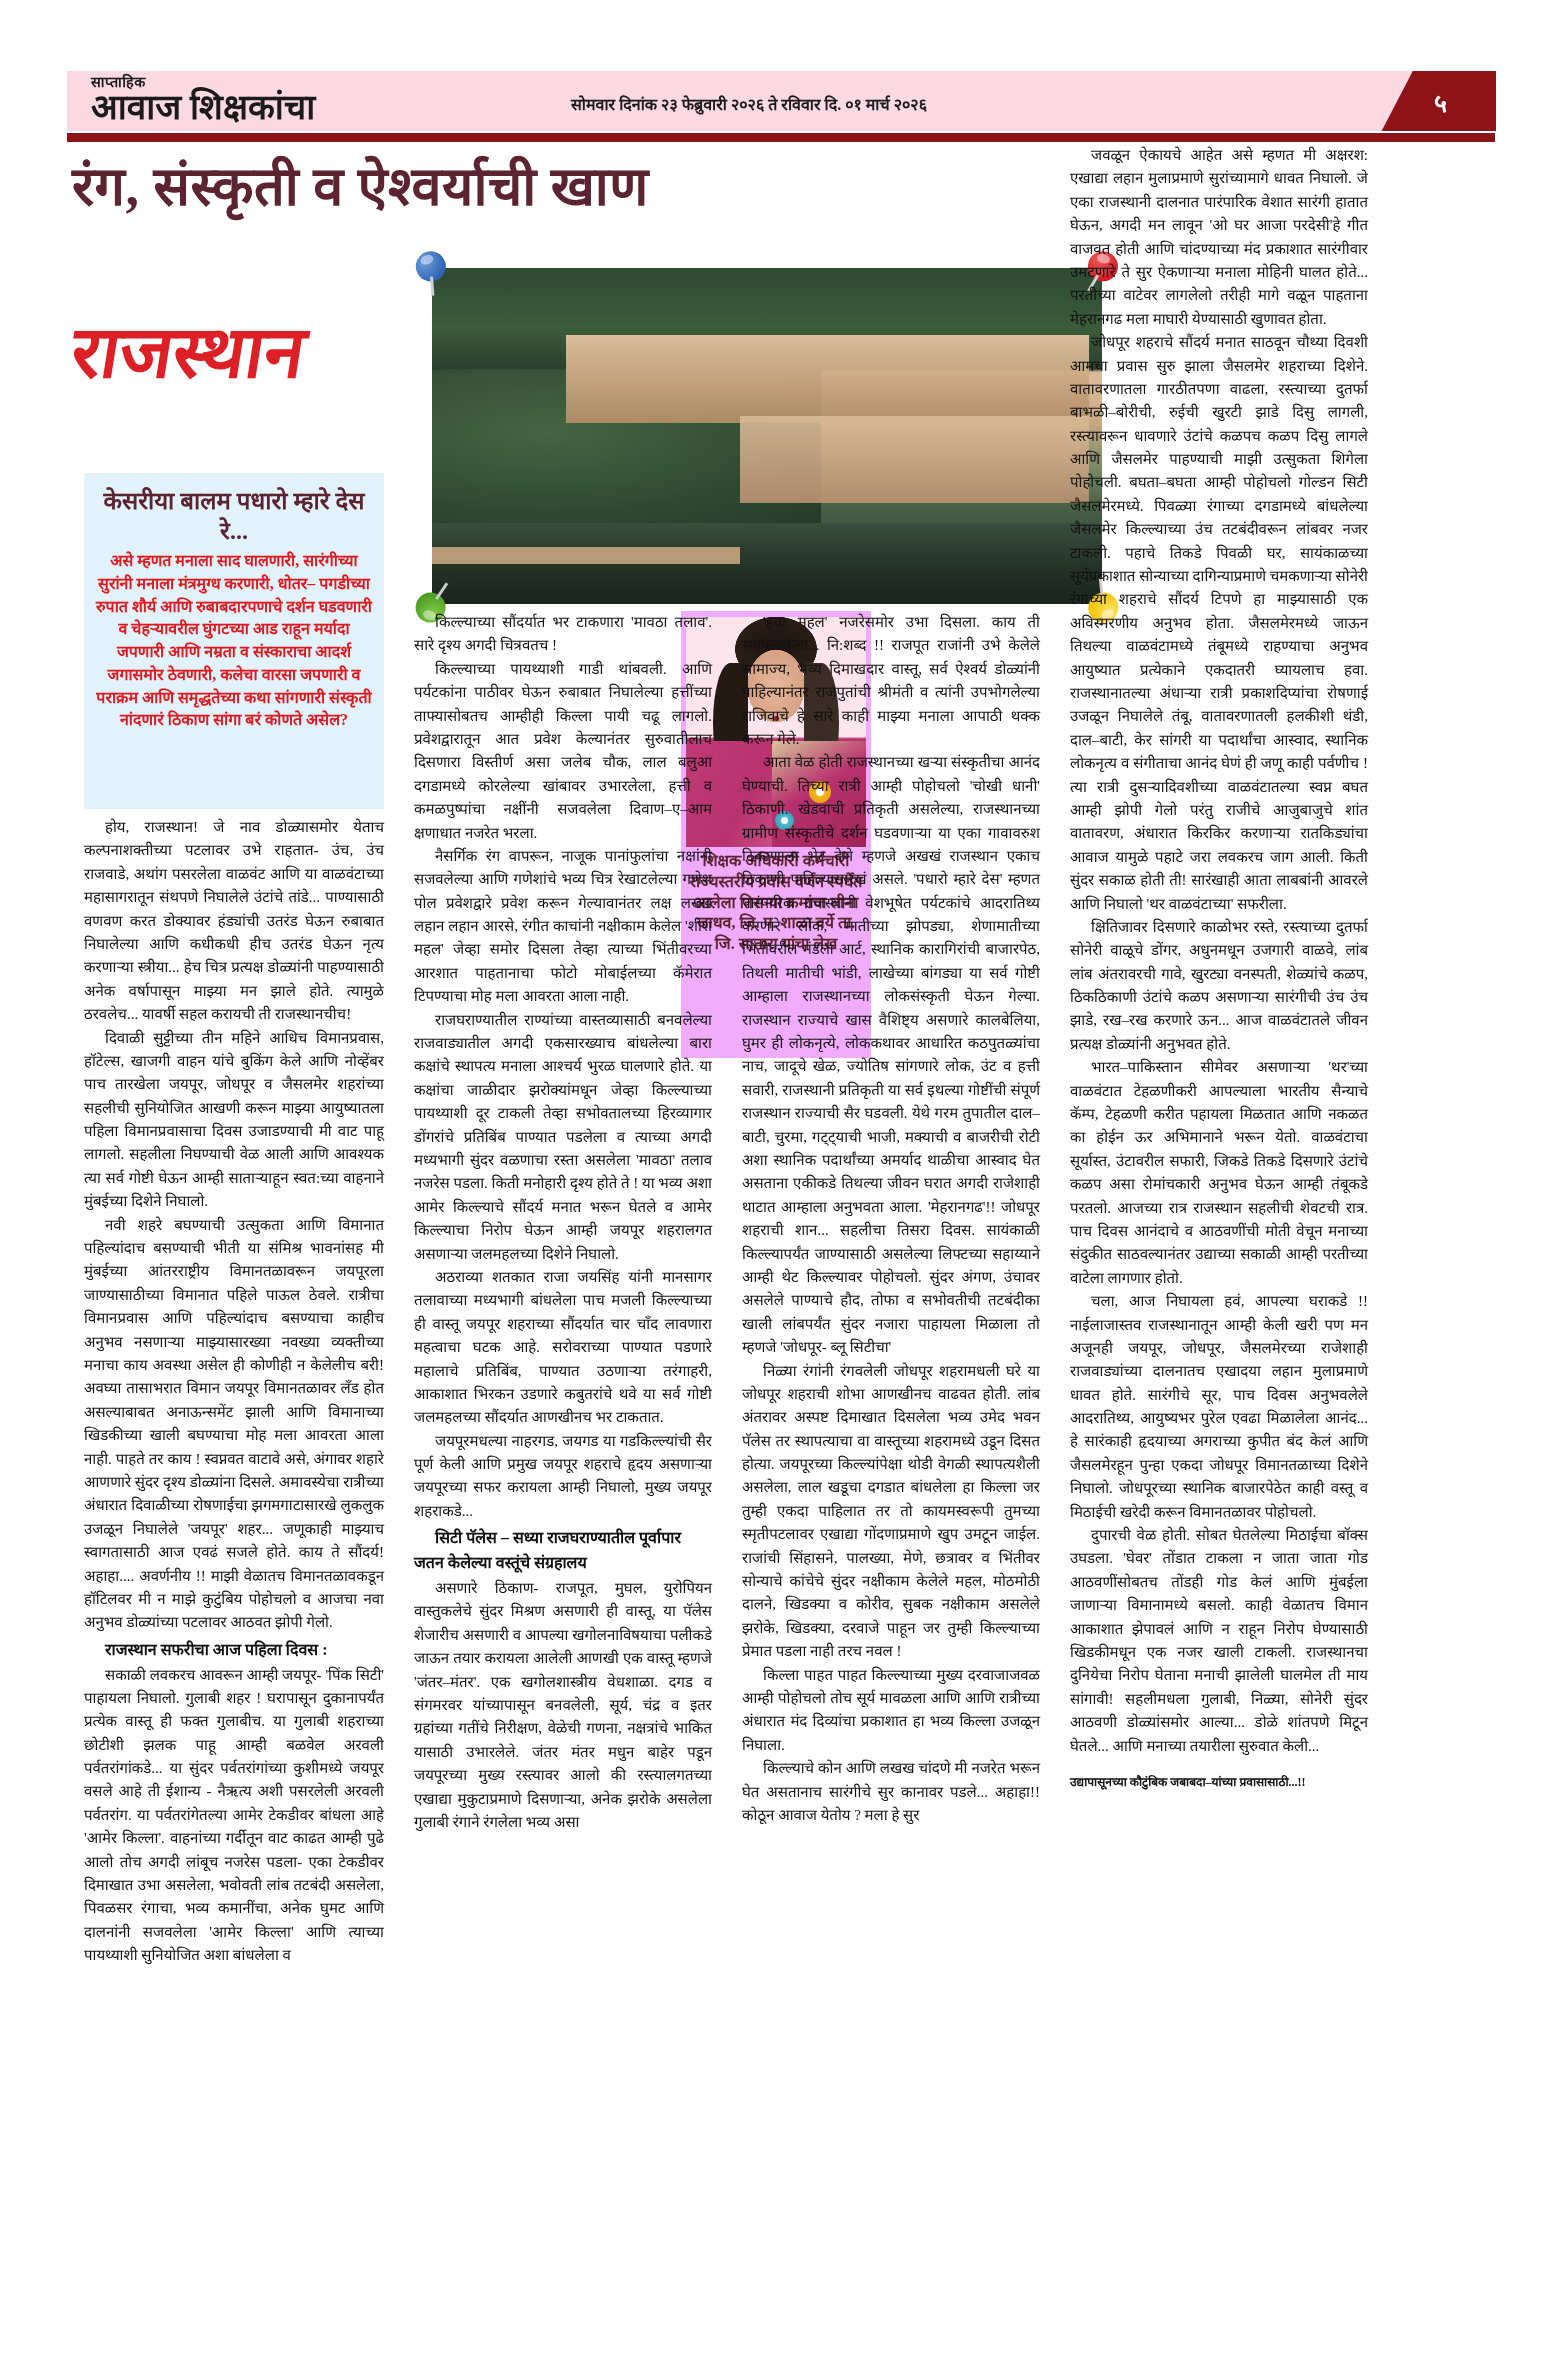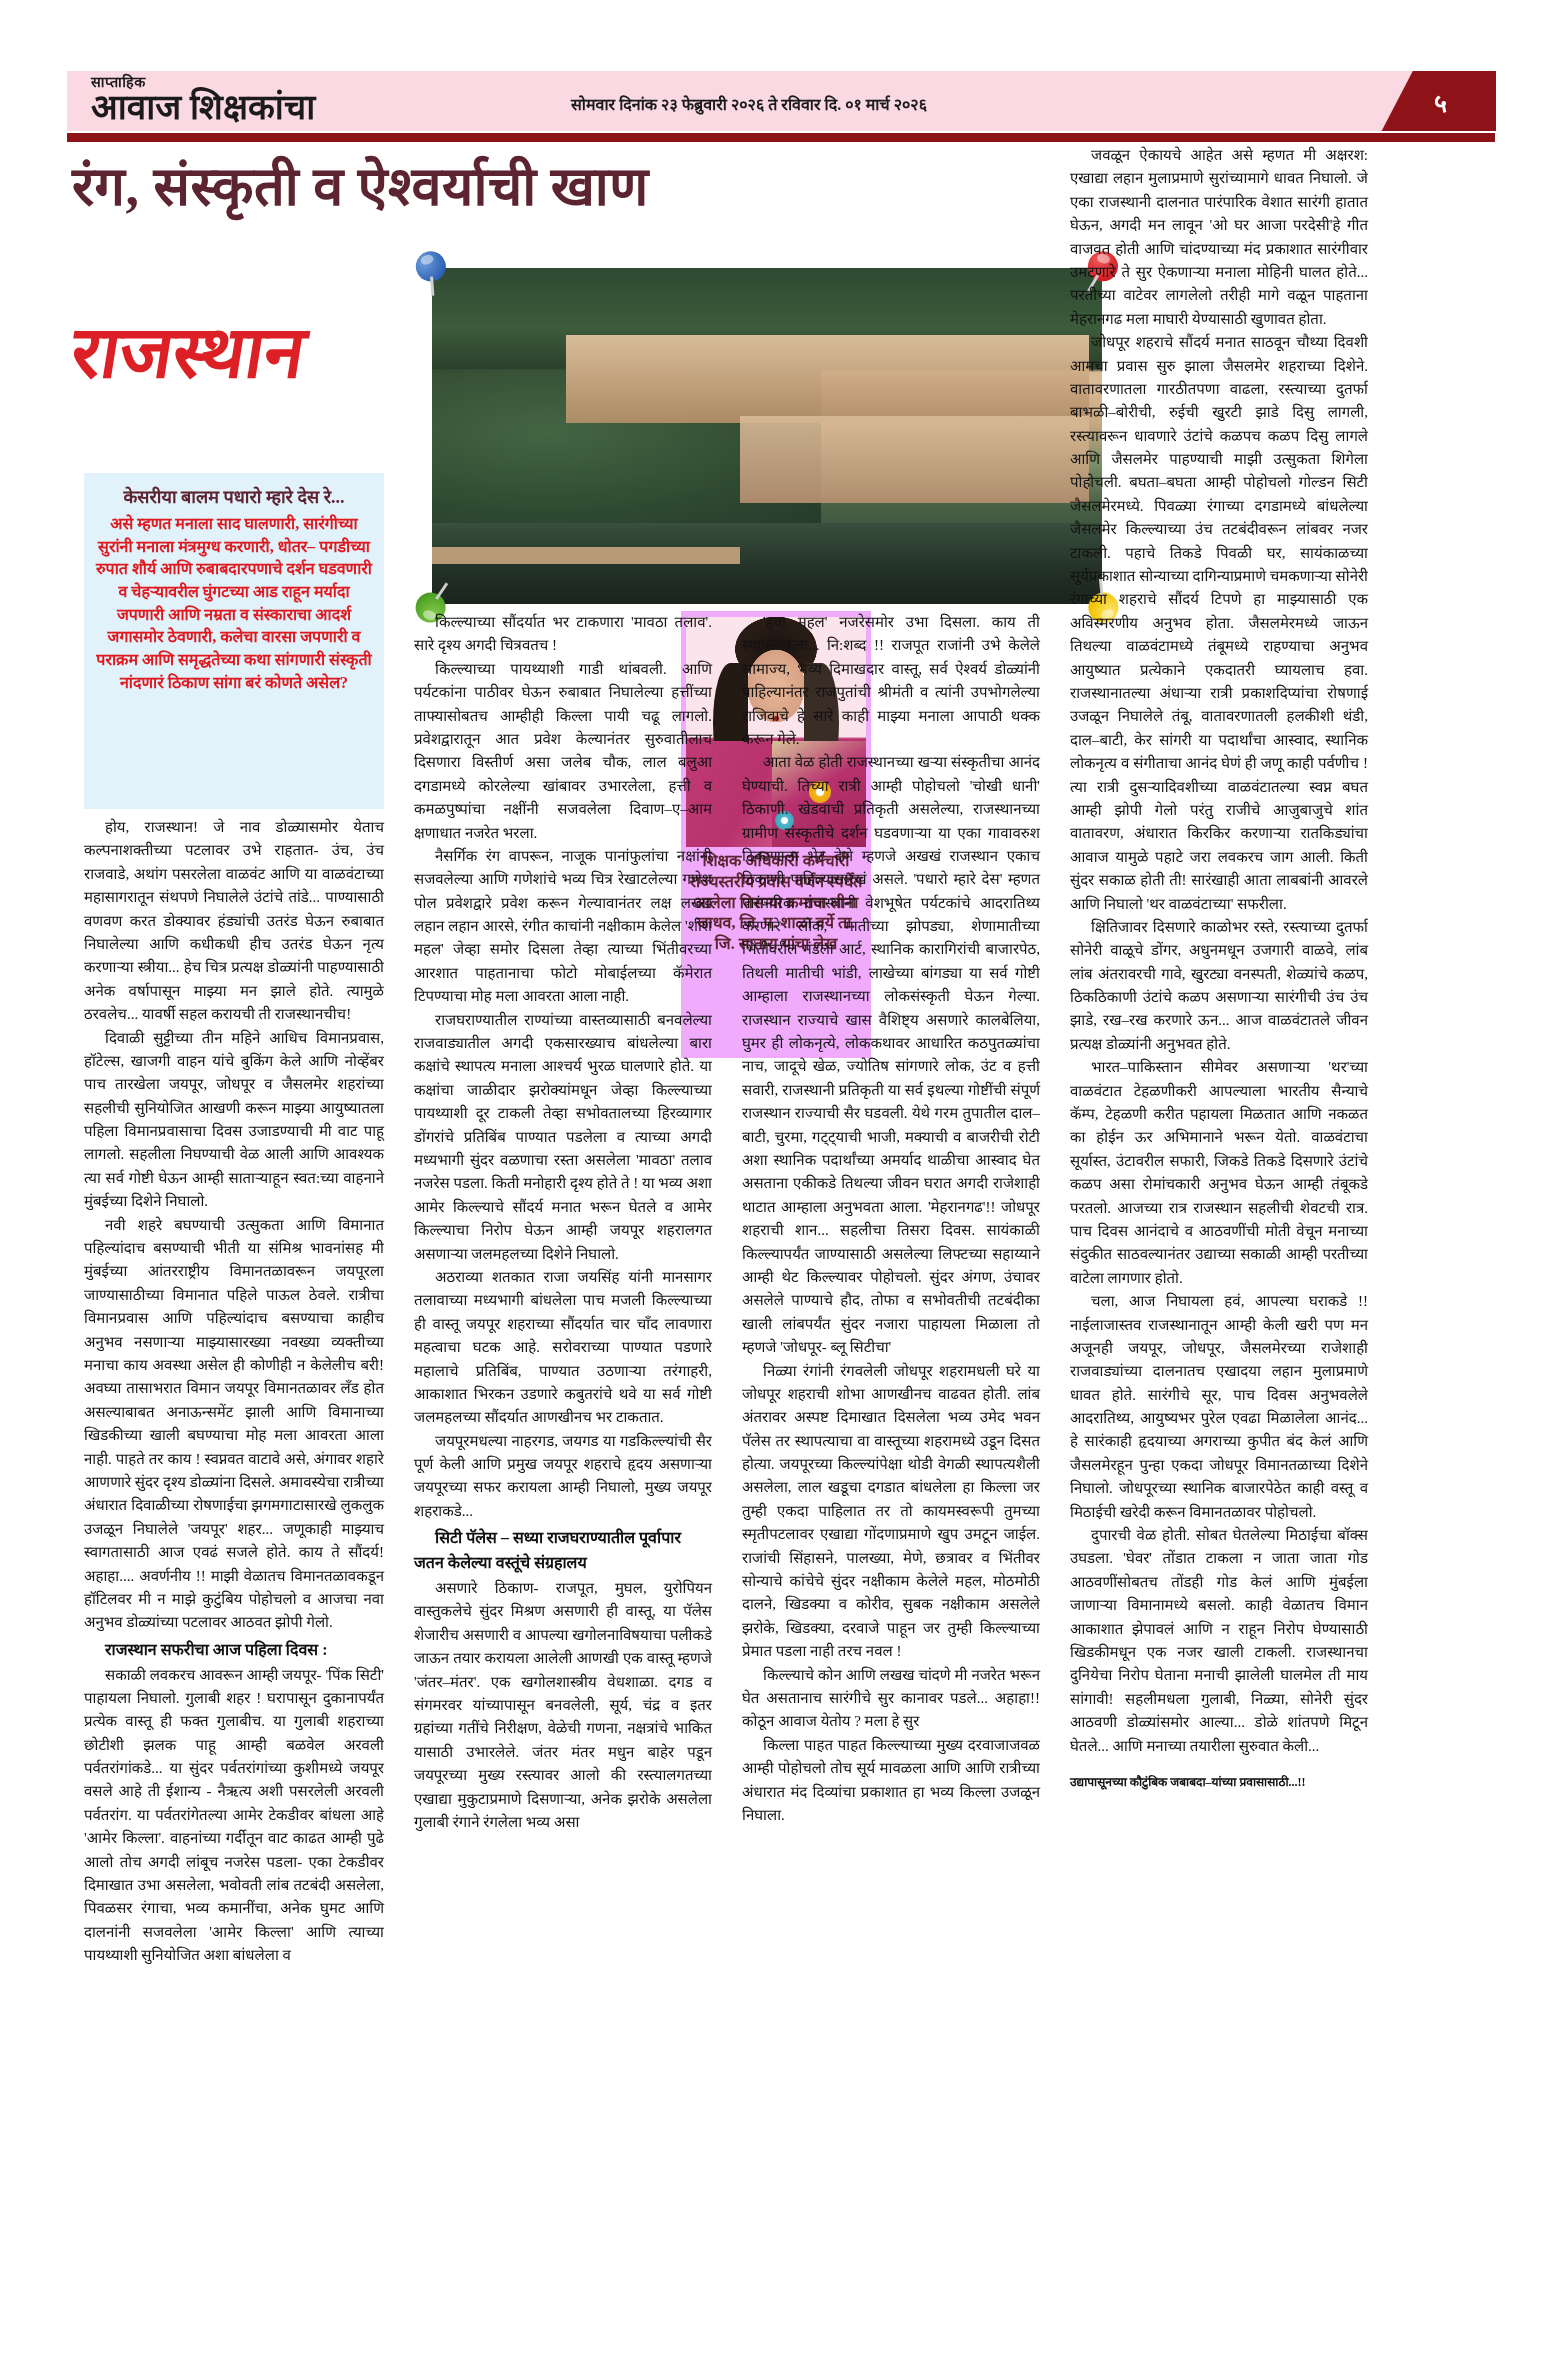--- a/index.html
+++ b/index.html
@@ -135,21 +135,21 @@
 
   
   .intro-box {
     position:absolute; left:84px; top:473px;
     width: 300px; height: 336px;
     background:#e1f2fb;
     padding: 12.5px 9.6px 6.7px 9.6px;
   }
   .intro-title {
     text-align:center; color:#5c2430; font-weight:700;
-    font-size: 18px; line-height:1.25;
+    font-size: 24px; line-height:1.25;
     font-family:"Liberation Serif", serif;
     margin-bottom: 4.8px;
   }
   .intro-body {
     text-align:center; color:#e0191f; font-weight:700;
     font-size: 16px; line-height:1.42;
     font-family:"Liberation Serif", serif;
   }
 
   
@@ -292,22 +292,22 @@
     <p>अठराव्या शतकात राजा जयसिंह यांनी मानसागर तलावाच्या मध्यभागी बांधलेला पाच मजली किल्ल्याच्या ही वास्तू जयपूर शहराच्या सौंदर्यात चार चाँद लावणारा महत्वाचा घटक आहे. सरोवराच्या पाण्यात पडणारे महालाचे प्रतिबिंब, पाण्यात उठणाऱ्या तरंगाहरी, आकाशात भिरकन उडणारे कबुतरांचे थवे या सर्व गोष्टी जलमहलच्या सौंदर्यात आणखीनच भर टाकतात.</p>
     <p>जयपूरमधल्या नाहरगड, जयगड या गडकिल्ल्यांची सैर पूर्ण केली आणि प्रमुख जयपूर शहराचे हृदय असणाऱ्या जयपूरच्या सफर करायला आम्ही निघालो, मुख्य जयपूर शहराकडे...</p>
     <h3>सिटी पॅलेस – सध्या राजघराण्यातील पूर्वापार जतन केलेल्या वस्तूंचे संग्रहालय</h3>
     <p>असणारे ठिकाण- राजपूत, मुघल, युरोपियन वास्तुकलेचे सुंदर मिश्रण असणारी ही वास्तू, या पॅलेस शेजारीच असणारी व आपल्या खगोलनाविषयाचा पलीकडे जाऊन तयार करायला आलेली आणखी एक वास्तू म्हणजे 'जंतर–मंतर'. एक खगोलशास्त्रीय वेधशाळा. दगड व संगमरवर यांच्यापासून बनवलेली, सूर्य, चंद्र व इतर ग्रहांच्या गतींचे निरीक्षण, वेळेची गणना, नक्षत्रांचे भाकित यासाठी उभारलेले. जंतर मंतर मधुन बाहेर पडून जयपूरच्या मुख्य रस्त्यावर आलो की रस्त्यालगतच्या एखाद्या मुकुटाप्रमाणे दिसणाऱ्या, अनेक झरोके असलेला गुलाबी रंगाने रंगलेला भव्य असा</p>
   </div>
 
   <div class="col" id="col3">
     <p>'हवा महल' नजरेसमोर उभा दिसला. काय ती स्थापत्यकला... नि:शब्द !! राजपूत राजांनी उभे केलेले सामाज्य, भव्य दिमाखदार वास्तू, सर्व ऐश्वर्य डोळ्यांनी पाहिल्यानंतर राजपुतांची श्रीमंती व त्यांनी उपभोगलेल्या राजिवाचे हे सारे काही माझ्या मनाला आपाठी थक्क करून गेले.</p>
     <p>आता वेळ होती राजस्थानच्या खऱ्या संस्कृतीचा आनंद घेण्याची. तिच्या रात्री आम्ही पोहोचलो 'चोखी धानी' ठिकाणी. खेडवाची प्रतिकृती असलेल्या, राजस्थानच्या ग्रामीण संस्कृतीचे दर्शन घडवणाऱ्या या एका गावावरुश ठिकाणाला भेट देणे म्हणजे अखखं राजस्थान एकाच ठिकाणी पाहिल्यासारखं असले. 'पधारो म्हारे देस' म्हणत पारंपारिक राजस्थानी वेशभूषेत पर्यटकांचे आदरातिथ्य करणारे लोक, मातीच्या झोपड्या, शेणामातीच्या भिंतीवरील मंडला आर्ट, स्थानिक कारागिरांची बाजारपेठ, तिथली मातीची भांडी, लाखेच्या बांगड्या या सर्व गोष्टी आम्हाला राजस्थानच्या लोकसंस्कृती घेऊन गेल्या. राजस्थान राज्याचे खास वैशिष्ट्य असणारे कालबेलिया, घुमर ही लोकनृत्ये, लोककथावर आधारित कठपुतळ्यांचा नाच, जादूचे खेळ, ज्योतिष सांगणारे लोक, उंट व हत्ती सवारी, राजस्थानी प्रतिकृती या सर्व इथल्या गोष्टींची संपूर्ण राजस्थान राज्याची सैर घडवली. येथे गरम तुपातील दाल–बाटी, चुरमा, गट्ट्याची भाजी, मक्याची व बाजरीची रोटी अशा स्थानिक पदार्थांच्या अमर्याद थाळीचा आस्वाद घेत असताना एकीकडे तिथल्या जीवन घरात अगदी राजेशाही थाटात आम्हाला अनुभवता आला. 'मेहरानगढ'!! जोधपूर शहराची शान... सहलीचा तिसरा दिवस. सायंकाळी किल्ल्यापर्यंत जाण्यासाठी असलेल्या लिफ्टच्या सहाय्याने आम्ही थेट किल्ल्यावर पोहोचलो. सुंदर अंगण, उंचावर असलेले पाण्याचे हौद, तोफा व सभोवतीची तटबंदीका खाली लांबपर्यंत सुंदर नजारा पाहायला मिळाला तो म्हणजे 'जोधपूर- ब्लू सिटीचा'</p>
     <p>निळ्या रंगांनी रंगवलेली जोधपूर शहरामधली घरे या जोधपूर शहराची शोभा आणखीनच वाढवत होती. लांब अंतरावर अस्पष्ट दिमाखात दिसलेला भव्य उमेद भवन पॅलेस तर स्थापत्याचा वा वास्तूच्या शहरामध्ये उडून दिसत होत्या. जयपूरच्या किल्ल्यांपेक्षा थोडी वेगळी स्थापत्यशैली असलेला, लाल खडूचा दगडात बांधलेला हा किल्ला जर तुम्ही एकदा पाहिलात तर तो कायमस्वरूपी तुमच्या स्मृतीपटलावर एखाद्या गोंदणाप्रमाणे खुप उमटून जाईल. राजांची सिंहासने, पालख्या, मेणे, छत्रावर व भिंतीवर सोन्याचे कांचेचे सुंदर नक्षीकाम केलेले महल, मोठमोठी दालने, खिडक्या व कोरीव, सुबक नक्षीकाम असलेले झरोके, खिडक्या, दरवाजे पाहून जर तुम्ही किल्ल्याच्या प्रेमात पडला नाही तरच नवल !</p>
+    <p>किल्ला पाहत पाहत किल्ल्याच्या मुख्य दरवाजाजवळ आम्ही पोहोचलो तोच सूर्य मावळला आणि आणि रात्रीच्या अंधारात मंद दिव्यांचा प्रकाशात हा भव्य किल्ला उजळून निघाला.</p>
     <p>किल्ल्याचे कोन आणि लखख चांदणे मी नजरेत भरून घेत असतानाच सारंगीचे सुर कानावर पडले... अहाहा!! कोठून आवाज येतोय ? मला हे सुर</p>
-    <p>किल्ला पाहत पाहत किल्ल्याच्या मुख्य दरवाजाजवळ आम्ही पोहोचलो तोच सूर्य मावळला आणि आणि रात्रीच्या अंधारात मंद दिव्यांचा प्रकाशात हा भव्य किल्ला उजळून निघाला.</p>
   </div>
 
   <div class="col" id="col4">
     <p>जवळून ऐकायचे आहेत असे म्हणत मी अक्षरश: एखाद्या लहान मुलाप्रमाणे सुरांच्यामागे धावत निघालो. जे एका राजस्थानी दालनात पारंपारिक वेशात सारंगी हातात घेऊन, अगदी मन लावून 'ओ घर आजा परदेसी'हे गीत वाजवत होती आणि चांदण्याच्या मंद प्रकाशात सारंगीवार उमटणारे ते सुर ऐकणाऱ्या मनाला मोहिनी घालत होते... परतीच्या वाटेवर लागलेलो तरीही मागे वळून पाहताना मेहरानगढ मला माघारी येण्यासाठी खुणावत होता.</p>
     <p>जोधपूर शहराचे सौंदर्य मनात साठवून चौथ्या दिवशी आमचा प्रवास सुरु झाला जैसलमेर शहराच्या दिशेने. वातावरणातला गारठीतपणा वाढला, रस्त्याच्या दुतर्फा बाभळी–बोरीची, रुईची खुरटी झाडे दिसु लागली, रस्त्यावरून धावणारे उंटांचे कळपच कळप दिसु लागले आणि जैसलमेर पाहण्याची माझी उत्सुकता शिगेला पोहोचली. बघता–बघता आम्ही पोहोचलो गोल्डन सिटी जैसलमेरमध्ये. पिवळ्या रंगाच्या दगडामध्ये बांधलेल्या जैसलमेर किल्ल्याच्या उंच तटबंदीवरून लांबवर नजर टाकली. पहाचे तिकडे पिवळी घर, सायंकाळच्या सूर्यप्रकाशात सोन्याच्या दागिन्याप्रमाणे चमकणाऱ्या सोनेरी रंगाच्या शहराचे सौंदर्य टिपणे हा माझ्यासाठी एक अविस्मरणीय अनुभव होता. जैसलमेरमध्ये जाऊन तिथल्या वाळवंटामध्ये तंबूमध्ये राहण्याचा अनुभव आयुष्यात प्रत्येकाने एकदातरी घ्यायलाच हवा. राजस्थानातल्या अंधाऱ्या रात्री प्रकाशदिप्यांचा रोषणाई उजळून निघालेले तंबू, वातावरणातली हलकीशी थंडी, दाल–बाटी, केर सांगरी या पदार्थांचा आस्वाद, स्थानिक लोकनृत्य व संगीताचा आनंद घेणं ही जणू काही पर्वणीच ! त्या रात्री दुसऱ्यादिवशीच्या वाळवंटातल्या स्वप्न बघत आम्ही झोपी गेलो परंतु राजीचे आजुबाजुचे शांत वातावरण, अंधारात किरकिर करणाऱ्या रातकिड्यांचा आवाज यामुळे पहाटे जरा लवकरच जाग आली. किती सुंदर सकाळ होती ती! सारंखाही आता लाबबांनी आवरले आणि निघालो 'थर वाळवंटाच्या' सफरीला.</p>
     <p>क्षितिजावर दिसणारे काळोभर रस्ते, रस्त्याच्या दुतर्फा सोनेरी वाळूचे डोंगर, अधुनमधून उजगारी वाळवे, लांब लांब अंतरावरची गावे, खुरट्या वनस्पती, शेळ्यांचे कळप, ठिकठिकाणी उंटांचे कळप असणाऱ्या सारंगीची उंच उंच झाडे, रख–रख करणारे ऊन... आज वाळवंटातले जीवन प्रत्यक्ष डोळ्यांनी अनुभवत होते.</p>
     <p>भारत–पाकिस्तान सीमेवर असणाऱ्या 'थर'च्या वाळवंटात टेहळणीकरी आपल्याला भारतीय सैन्याचे कॅम्प, टेहळणी करीत पहायला मिळतात आणि नकळत का होईन ऊर अभिमानाने भरून येतो. वाळवंटाचा सूर्यास्त, उंटावरील सफारी, जिकडे तिकडे दिसणारे उंटांचे कळप असा रोमांचकारी अनुभव घेऊन आम्ही तंबूकडे परतलो. आजच्या रात्र राजस्थान सहलीची शेवटची रात्र. पाच दिवस आनंदाचे व आठवणींची मोती वेचून मनाच्या संदुकीत साठवल्यानंतर उद्याच्या सकाळी आम्ही परतीच्या वाटेला लागणार होतो.</p>
     <p>चला, आज निघायला हवं, आपल्या घराकडे !! नाईलाजास्तव राजस्थानातून आम्ही केली खरी पण मन अजूनही जयपूर, जोधपूर, जैसलमेरच्या राजेशाही राजवाड्यांच्या दालनातच एखादया लहान मुलाप्रमाणे धावत होते. सारंगीचे सूर, पाच दिवस अनुभवलेले आदरातिथ्य, आयुष्यभर पुरेल एवढा मिळालेला आनंद... हे सारंकाही हृदयाच्या अगराच्या कुपीत बंद केलं आणि जैसलमेरहून पुन्हा एकदा जोधपूर विमानतळाच्या दिशेने निघालो. जोधपूरच्या स्थानिक बाजारपेठेत काही वस्तू व मिठाईची खरेदी करून विमानतळावर पोहोचलो.</p>
     <p>दुपारची वेळ होती. सोबत घेतलेल्या मिठाईचा बॉक्स उघडला. 'घेवर' तोंडात टाकला न जाता जाता गोड आठवणींसोबतच तोंडही गोड केलं आणि मुंबईला जाणाऱ्या विमानामध्ये बसलो. काही वेळातच विमान आकाशात झेपावलं आणि न राहून निरोप घेण्यासाठी खिडकीमधून एक नजर खाली टाकली. राजस्थानचा दुनियेचा निरोप घेताना मनाची झालेली घालमेल ती माय सांगावी! सहलीमधला गुलाबी, निळ्या, सोनेरी सुंदर आठवणी डोळ्यांसमोर आल्या... डोळे शांतपणे मिटून घेतले... आणि मनाच्या तयारीला सुरुवात केली...</p>
     <div class="sig">उद्यापासूनच्या कौटुंबिक जबाबदा–यांच्या प्रवासासाठी...!!</div>

